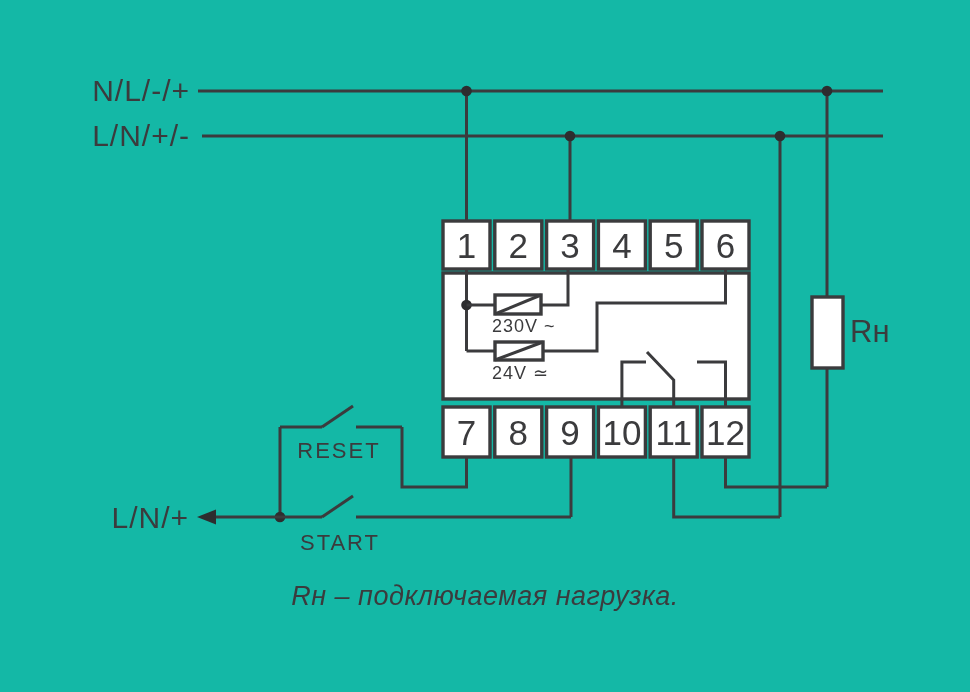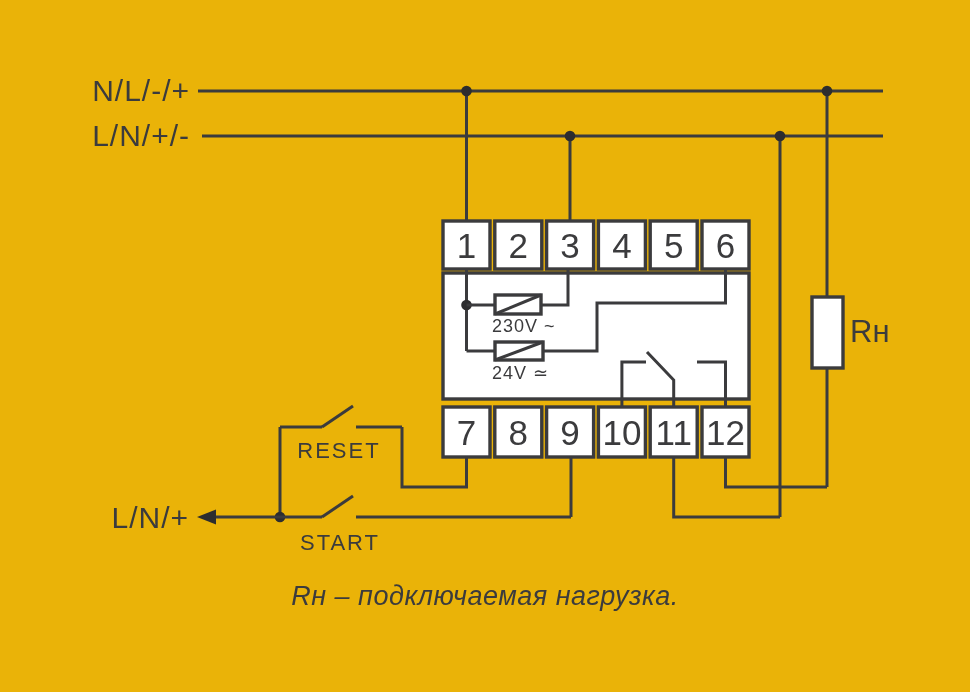--- a/index.html
+++ b/index.html
@@ -1,16 +1,16 @@
 <!DOCTYPE html>
 <html><head>
 <meta charset="utf-8">
 <style>
   html,body{margin:0;padding:0;background:#ffffff;}
-  .stage{position:relative;width:970px;height:692px;background:#eab308;overflow:hidden;}
+  .stage{position:relative;width:970px;height:692px;background:#14b8a6;overflow:hidden;}
   svg{display:block;}
   
   .w{fill:none;stroke:#3b3b3d;stroke-width:3;stroke-linecap:butt;stroke-linejoin:miter;}
   .box{fill:#ffffff;stroke:#3b3b3d;stroke-width:3.4;}
   .dot{fill:#2d2d2f;stroke:none;}
   .arrow{fill:#2d2d2f;stroke:none;}
   
   text{font-family:"Liberation Sans","DejaVu Sans",sans-serif;fill:#3b3b3d;}
   .rail-lbl{font-size:30px;letter-spacing:1px;}
   .num{font-size:35px;}

